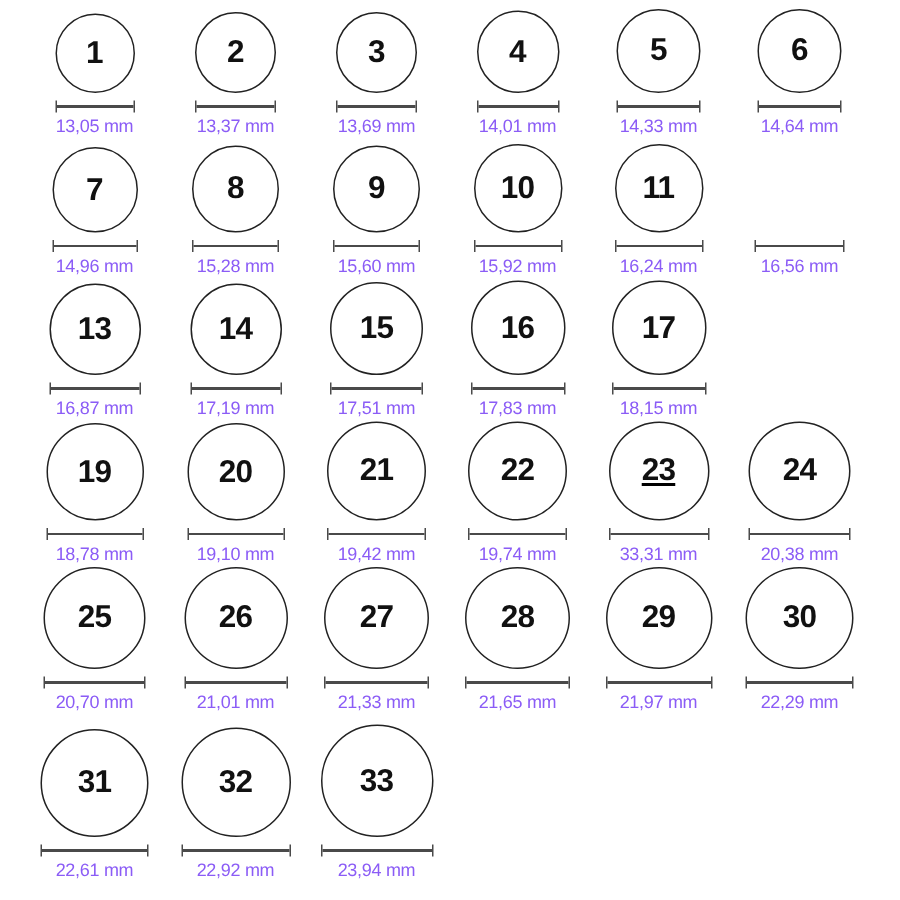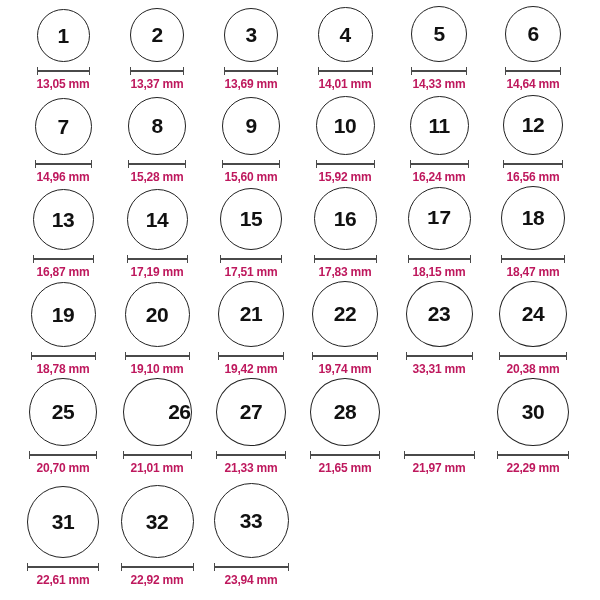--- a/index.html
+++ b/index.html
@@ -55,23 +55,23 @@
       to bottom,
       transparent calc(50% - 0.75px),
       #4a4a4a calc(50% - 0.75px),
       #4a4a4a calc(50% + 0.75px),
       transparent calc(50% + 0.75px)
     );
     box-sizing: border-box;
   }
   .mm-label {
     margin-top: 2px;
-    font-weight: bold;
+    font-weight: normal;
     font-size: 12px;
-    color: #be185d;
+    color: #8b5cf6;
     white-space: nowrap;
     letter-spacing: -0.2px;
   }
 </style>
 </head>
 <body>
 
 <div id="chart">
     <div class="row" style="height: 93px;">
       <div class="cell">
@@ -147,23 +147,20 @@
         <div class="mm-label">15,92 mm</div>
       </div>
       <div class="cell">
         <div class="circle" style="width: 59px; height: 59px;">
           <span class="num">11</span>
         </div>
         <div class="ruler" style="width: 59px;"></div>
         <div class="mm-label">16,24 mm</div>
       </div>
       <div class="cell">
-        <div class="circle" style="width: 60px; height: 60px;">
-          <span class="num">12</span>
-        </div>
         <div class="ruler" style="width: 60px;"></div>
         <div class="mm-label">16,56 mm</div>
       </div>
     </div>
     <div class="row" style="height: 95px;">
       <div class="cell">
         <div class="circle" style="width: 61px; height: 61px;">
           <span class="num">13</span>
         </div>
         <div class="ruler" style="width: 61px;"></div>
@@ -184,33 +181,26 @@
         <div class="mm-label">17,51 mm</div>
       </div>
       <div class="cell">
         <div class="circle" style="width: 63px; height: 63px;">
           <span class="num">16</span>
         </div>
         <div class="ruler" style="width: 63px;"></div>
         <div class="mm-label">17,83 mm</div>
       </div>
       <div class="cell">
-        <div class="circle" style="width: 63px; height: 63px; font-family: Liberation Mono, monospace;">
+        <div class="circle" style="width: 63px; height: 63px;">
           <span class="num">17</span>
         </div>
         <div class="ruler" style="width: 63px;"></div>
         <div class="mm-label">18,15 mm</div>
       </div>
-      <div class="cell">
-        <div class="circle" style="width: 64px; height: 64px;">
-          <span class="num">18</span>
-        </div>
-        <div class="ruler" style="width: 64px;"></div>
-        <div class="mm-label">18,47 mm</div>
-      </div>
     </div>
     <div class="row" style="height: 97px;">
       <div class="cell">
         <div class="circle" style="width: 65px; height: 65px;">
           <span class="num">19</span>
         </div>
         <div class="ruler" style="width: 65px;"></div>
         <div class="mm-label">18,78 mm</div>
       </div>
       <div class="cell">
@@ -228,21 +218,21 @@
         <div class="mm-label">19,42 mm</div>
       </div>
       <div class="cell">
         <div class="circle" style="width: 66px; height: 66px;">
           <span class="num">22</span>
         </div>
         <div class="ruler" style="width: 66px;"></div>
         <div class="mm-label">19,74 mm</div>
       </div>
       <div class="cell">
-        <div class="circle" style="width: 67px; height: 67px;">
+        <div class="circle" style="width: 67px; height: 67px; text-decoration: underline;">
           <span class="num">23</span>
         </div>
         <div class="ruler" style="width: 67px;"></div>
         <div class="mm-label">33,31 mm</div>
       </div>
       <div class="cell">
         <div class="circle" style="width: 68px; height: 68px;">
           <span class="num">24</span>
         </div>
         <div class="ruler" style="width: 68px;"></div>
@@ -251,41 +241,44 @@
     </div>
     <div class="row" style="height: 99px;">
       <div class="cell">
         <div class="circle" style="width: 68px; height: 68px;">
           <span class="num">25</span>
         </div>
         <div class="ruler" style="width: 68px;"></div>
         <div class="mm-label">20,70 mm</div>
       </div>
       <div class="cell">
-        <div class="circle" style="width: 69px; height: 69px; justify-content: flex-end;">
+        <div class="circle" style="width: 69px; height: 69px;">
           <span class="num">26</span>
         </div>
         <div class="ruler" style="width: 69px;"></div>
         <div class="mm-label">21,01 mm</div>
       </div>
       <div class="cell">
         <div class="circle" style="width: 70px; height: 70px;">
           <span class="num">27</span>
         </div>
         <div class="ruler" style="width: 70px;"></div>
         <div class="mm-label">21,33 mm</div>
       </div>
       <div class="cell">
         <div class="circle" style="width: 70px; height: 70px;">
           <span class="num">28</span>
         </div>
         <div class="ruler" style="width: 70px;"></div>
         <div class="mm-label">21,65 mm</div>
       </div>
       <div class="cell">
+        <div class="circle" style="width: 71px; height: 71px;">
+          <span class="num">29</span>
+        </div>
         <div class="ruler" style="width: 71px;"></div>
         <div class="mm-label">21,97 mm</div>
       </div>
       <div class="cell">
         <div class="circle" style="width: 72px; height: 72px;">
           <span class="num">30</span>
         </div>
         <div class="ruler" style="width: 72px;"></div>
         <div class="mm-label">22,29 mm</div>
       </div>

